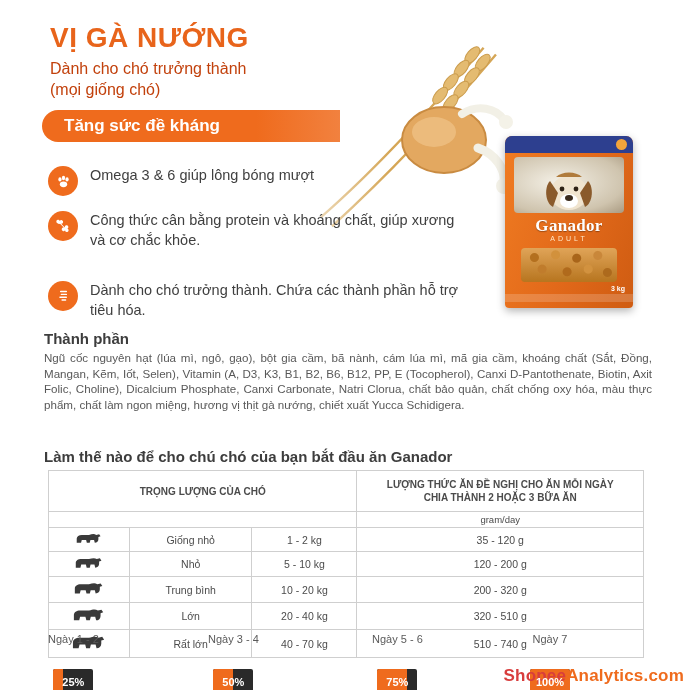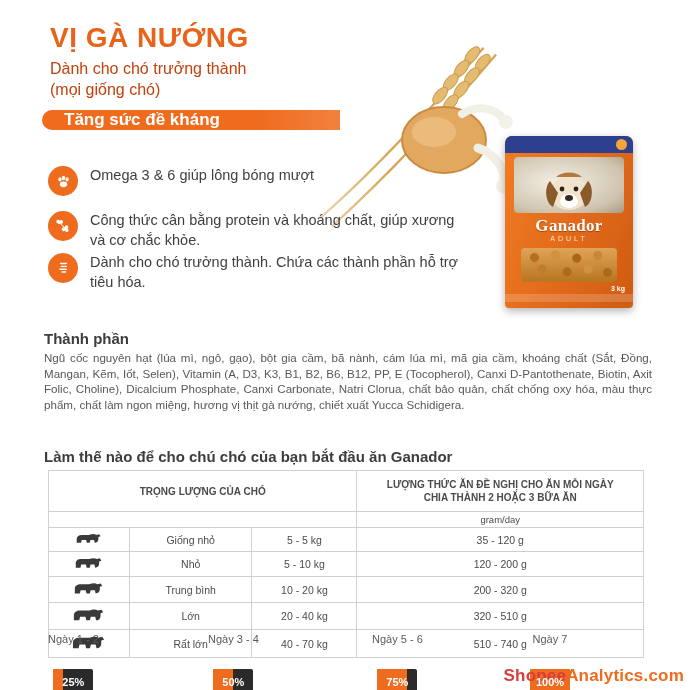--- a/index.html
+++ b/index.html
@@ -171,21 +171,21 @@
     position: absolute;
     left: 50px; top: 58px;
     color: #c2410c;
     font-size: 16px;
     line-height: 21px;
     font-family: "Liberation Sans", sans-serif;
   }
   .banner {
     position: absolute;
     left: 42px; top: 110px;
-    width: 298px; height: 20px;
+    width: 298px; height: 32px;
     background: linear-gradient(to right, #ef6b1d 0%, #ef6b1d 72%, rgba(239,107,29,.85) 100%);
     border-radius: 18px 0 0 18px;
     color: #ffffff;
     font-size: 17px;
     font-weight: bold;
     display: flex;
     align-items: center;
     padding-left: 22px;
   }
 
@@ -193,21 +193,21 @@
   .feature {
     position: absolute;
     left: 48px;
     display: flex;
     align-items: flex-start;
     gap: 12px;
     width: 420px;
   }
   .feature.f1 { top: 165px; }
   .feature.f2 { top: 210px; }
-  .feature.f3 { top: 252px; }
+  .feature.f3 { top: 280px; }
   .f-icon {
     flex: 0 0 auto;
     width: 30px; height: 30px;
     border-radius: 50%;
     background: #ef6b1d;
     display: flex; align-items: center; justify-content: center;
     margin-top: 1px;
   }
   .f-text {
     color: #3f3f3f;
@@ -435,21 +435,21 @@
       </tr>
     </thead>
     <tbody>
       <tr>
         <td class="dogcell">
           <svg viewBox="0 0 40 18" width="30" height="13" fill="#3a3a3a">
               <path d="M3 15 L3 9 C3 6 6 4 10 4 L20 4 C24 3 27 2 30 4 L34 3 L36 6 L33 7 L33 10 C33 13 31 15 28 15 L27 11 L22 11 L21 15 L17 15 L16 11 L10 11 L9 15 Z"></path>
             </svg>
         </td>
         <td class="sizecell">Giống nhỏ</td>
-        <td class="wcell">5 - 5 kg</td>
+        <td class="wcell">1 - 2 kg</td>
         <td class="amtcell">35 - 120 g</td>
       </tr>
       <tr>
         <td class="dogcell">
           <svg viewBox="0 0 40 18" width="32" height="14" fill="#3a3a3a">
               <path d="M3 15 L3 9 C3 6 6 4 10 4 L20 4 C24 3 27 2 30 4 L34 3 L36 6 L33 7 L33 10 C33 13 31 15 28 15 L27 11 L22 11 L21 15 L17 15 L16 11 L10 11 L9 15 Z"></path>
             </svg>
         </td>
         <td class="sizecell">Nhỏ</td>
         <td class="wcell">5 - 10 kg</td>

